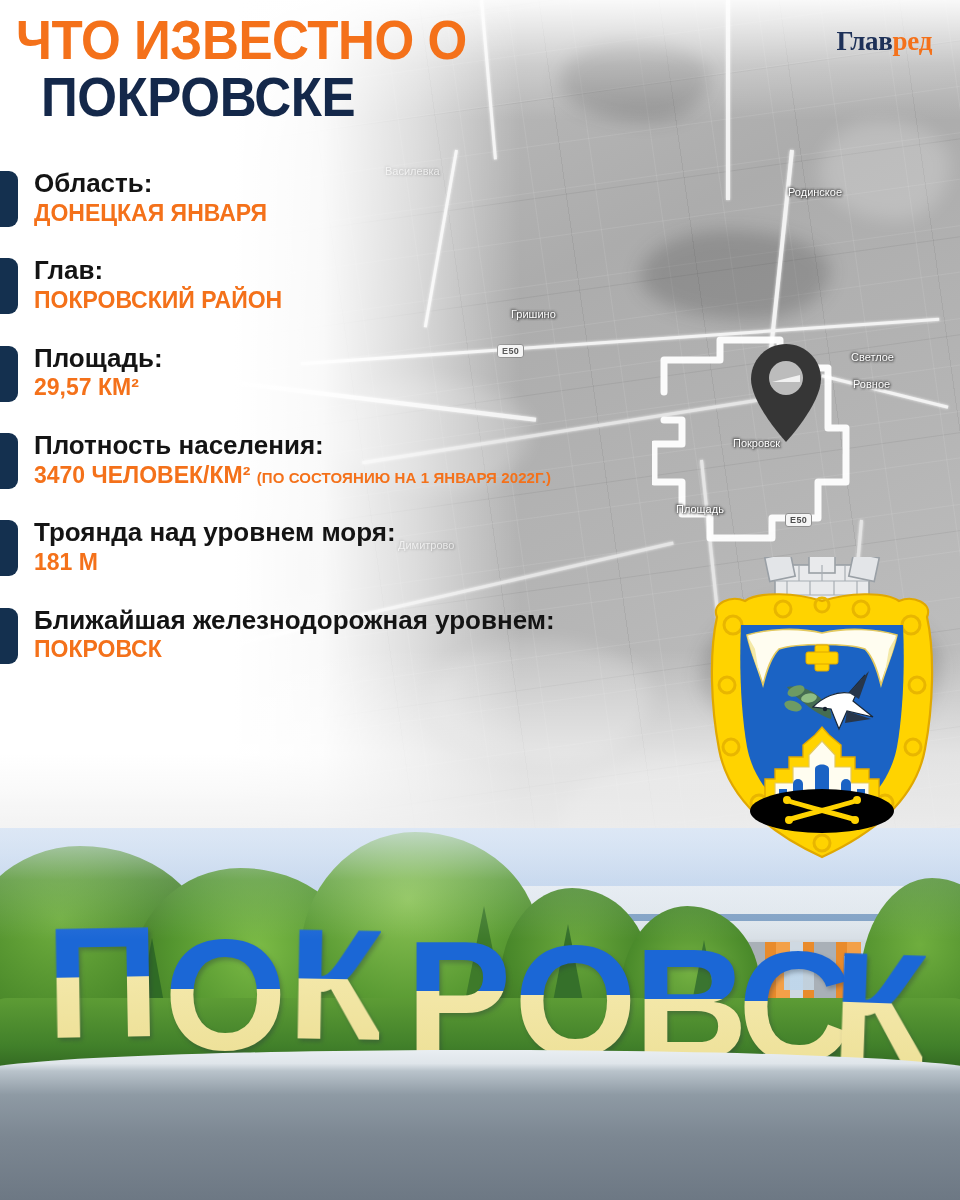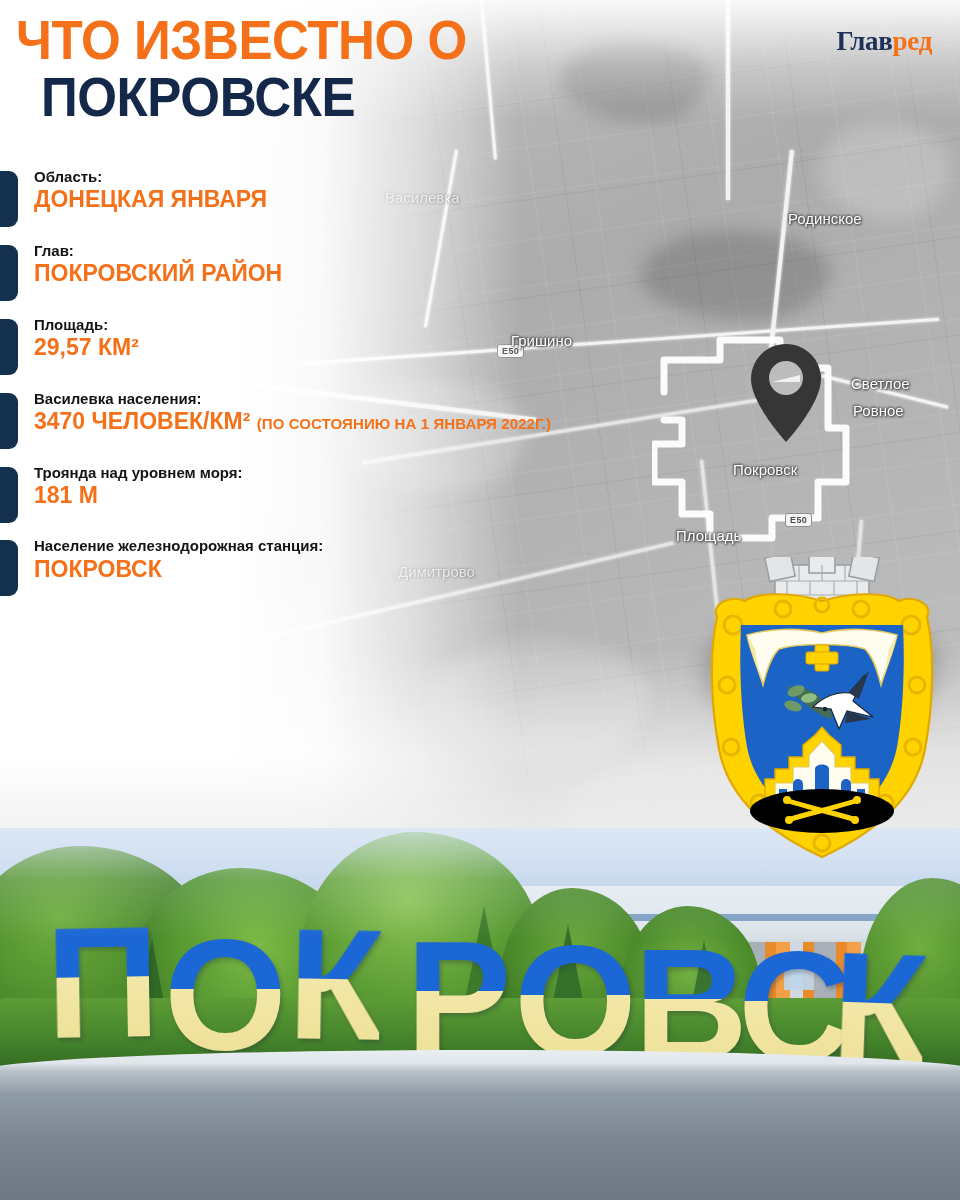--- a/index.html
+++ b/index.html
@@ -66,28 +66,27 @@
 
   
   .city-outline {
     position:absolute;
     left:652px; top:332px; width:206px; height:228px;
   }
 
   .map-label {
     position:absolute;
     color:#ffffff;
-    font-size:15px;
+    font-size:11px;
     font-weight:500;
     white-space:nowrap;
     text-shadow:
       0 0 3px rgba(60,64,68,.95),
       1px 1px 2px rgba(50,54,58,.9),
       -1px -1px 2px rgba(50,54,58,.6);
-    margin-top: 24px;
   }
   .map-label.faint { opacity:.55; }
 
   
   .map-pin {
     position:absolute; left:748px; top:342px;
     width:76px; height:102px;
   }
 
   
@@ -140,21 +139,21 @@
   .facts { position:absolute; left:0; top:168px; z-index:22; width:760px; }
   .fact-row { position:relative; padding-left:34px; margin-bottom:28px; }
   .fact-marker {
     position:absolute; left:-12px; top:3px;
     width:30px; height:56px;
     background:#14304F;
     border-radius:9px;
   }
   .fact-label {
     color:#141414;
-    font-size:15px;
+    font-size:26px;
     font-weight:bold;
     line-height:1.22;
     white-space:nowrap;
   }
   .fact-value {
     color:#F4711A;
     font-size:23px;
     font-weight:bold;
     line-height:1.2;
     white-space:nowrap;
@@ -342,33 +341,33 @@
 
 
     <div class="fact-row">
       <div class="fact-marker"></div>
       <div class="fact-label">Площадь:</div>
       <div class="fact-value"><span>29,57 КМ²</span></div>
     </div>
 
     <div class="fact-row">
       <div class="fact-marker"></div>
-      <div class="fact-label">Василевка населения:</div>
+      <div class="fact-label">Плотность населения:</div>
       <div class="fact-value"><span>3470 ЧЕЛОВЕК/КМ²</span> <span class="fact-note">(ПО СОСТОЯНИЮ НА 1 ЯНВАРЯ 2022Г.)</span></div>
     </div>
 
     <div class="fact-row">
       <div class="fact-marker"></div>
       <div class="fact-label">Троянда над уровнем моря:</div>
       <div class="fact-value"><span>181 М</span></div>
     </div>
 
     <div class="fact-row">
       <div class="fact-marker"></div>
-      <div class="fact-label">Население железнодорожная станция:</div>
+      <div class="fact-label">Ближайшая железнодорожная уровнем:</div>
       <div class="fact-value"><span>ПОКРОВСК</span></div>
     </div>
 
   </div>
 
   <svg class="coa" viewBox="0 0 250 310">
 
     <g>
       <rect x="78" y="8" width="94" height="44" fill="#e9eaec" stroke="#9aa0a6" stroke-width="1.6"></rect>
       <rect x="70" y="-2" width="26" height="24" fill="#e3e5e8" stroke="#9aa0a6" stroke-width="1.6" transform="rotate(-12 83 10)"></rect>

